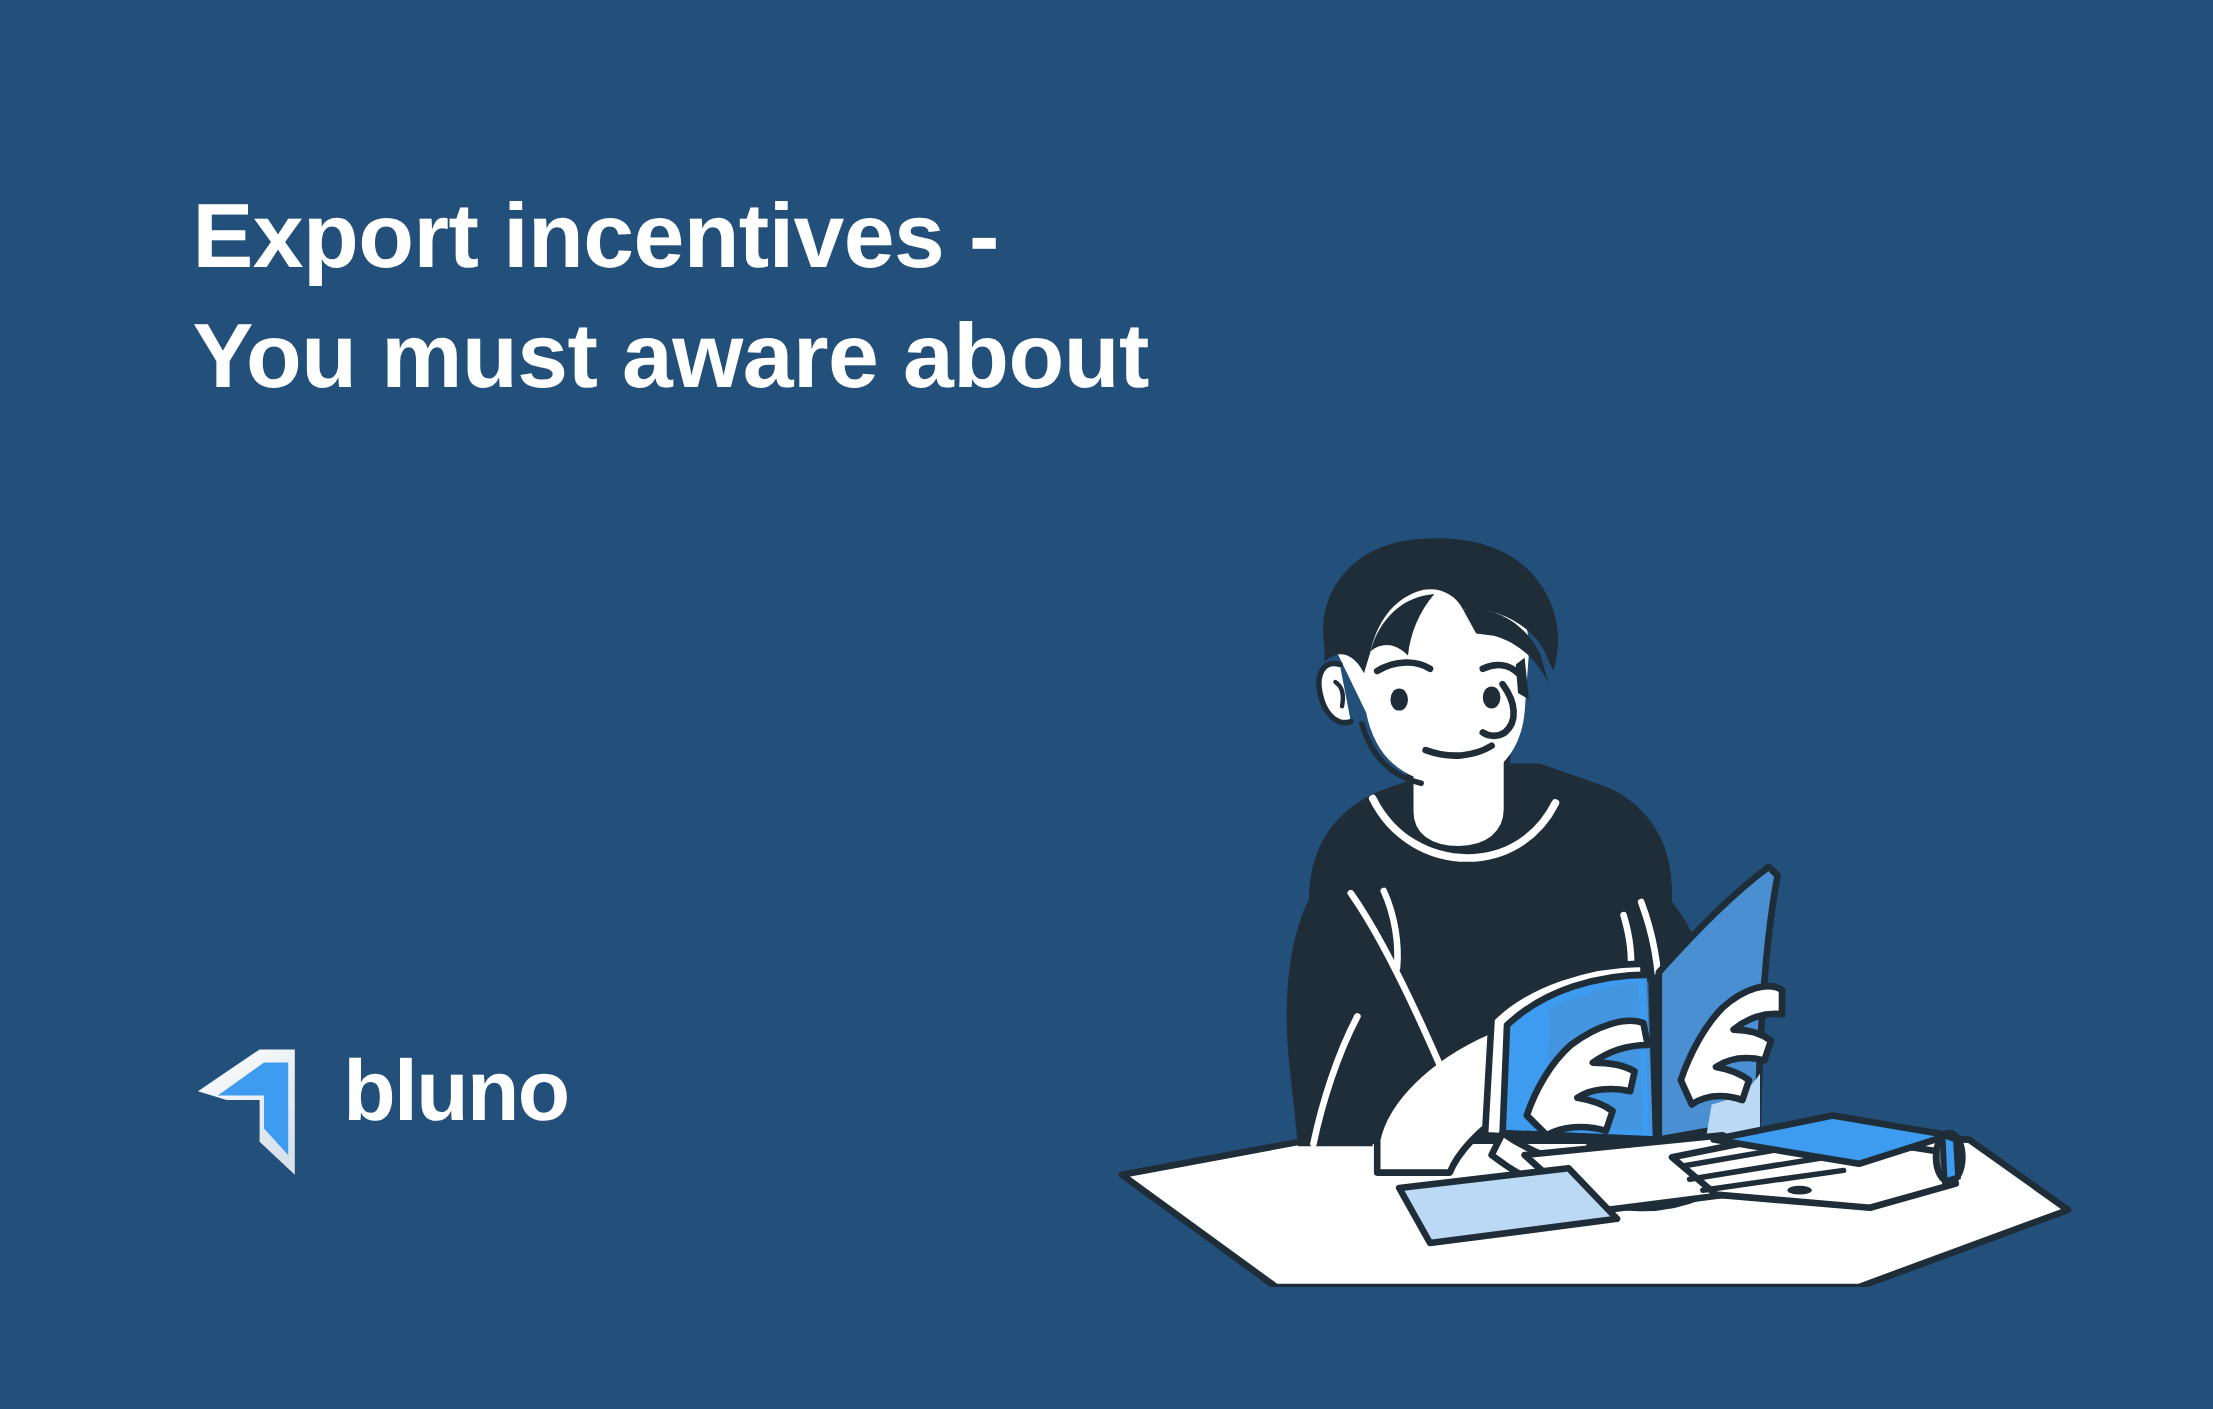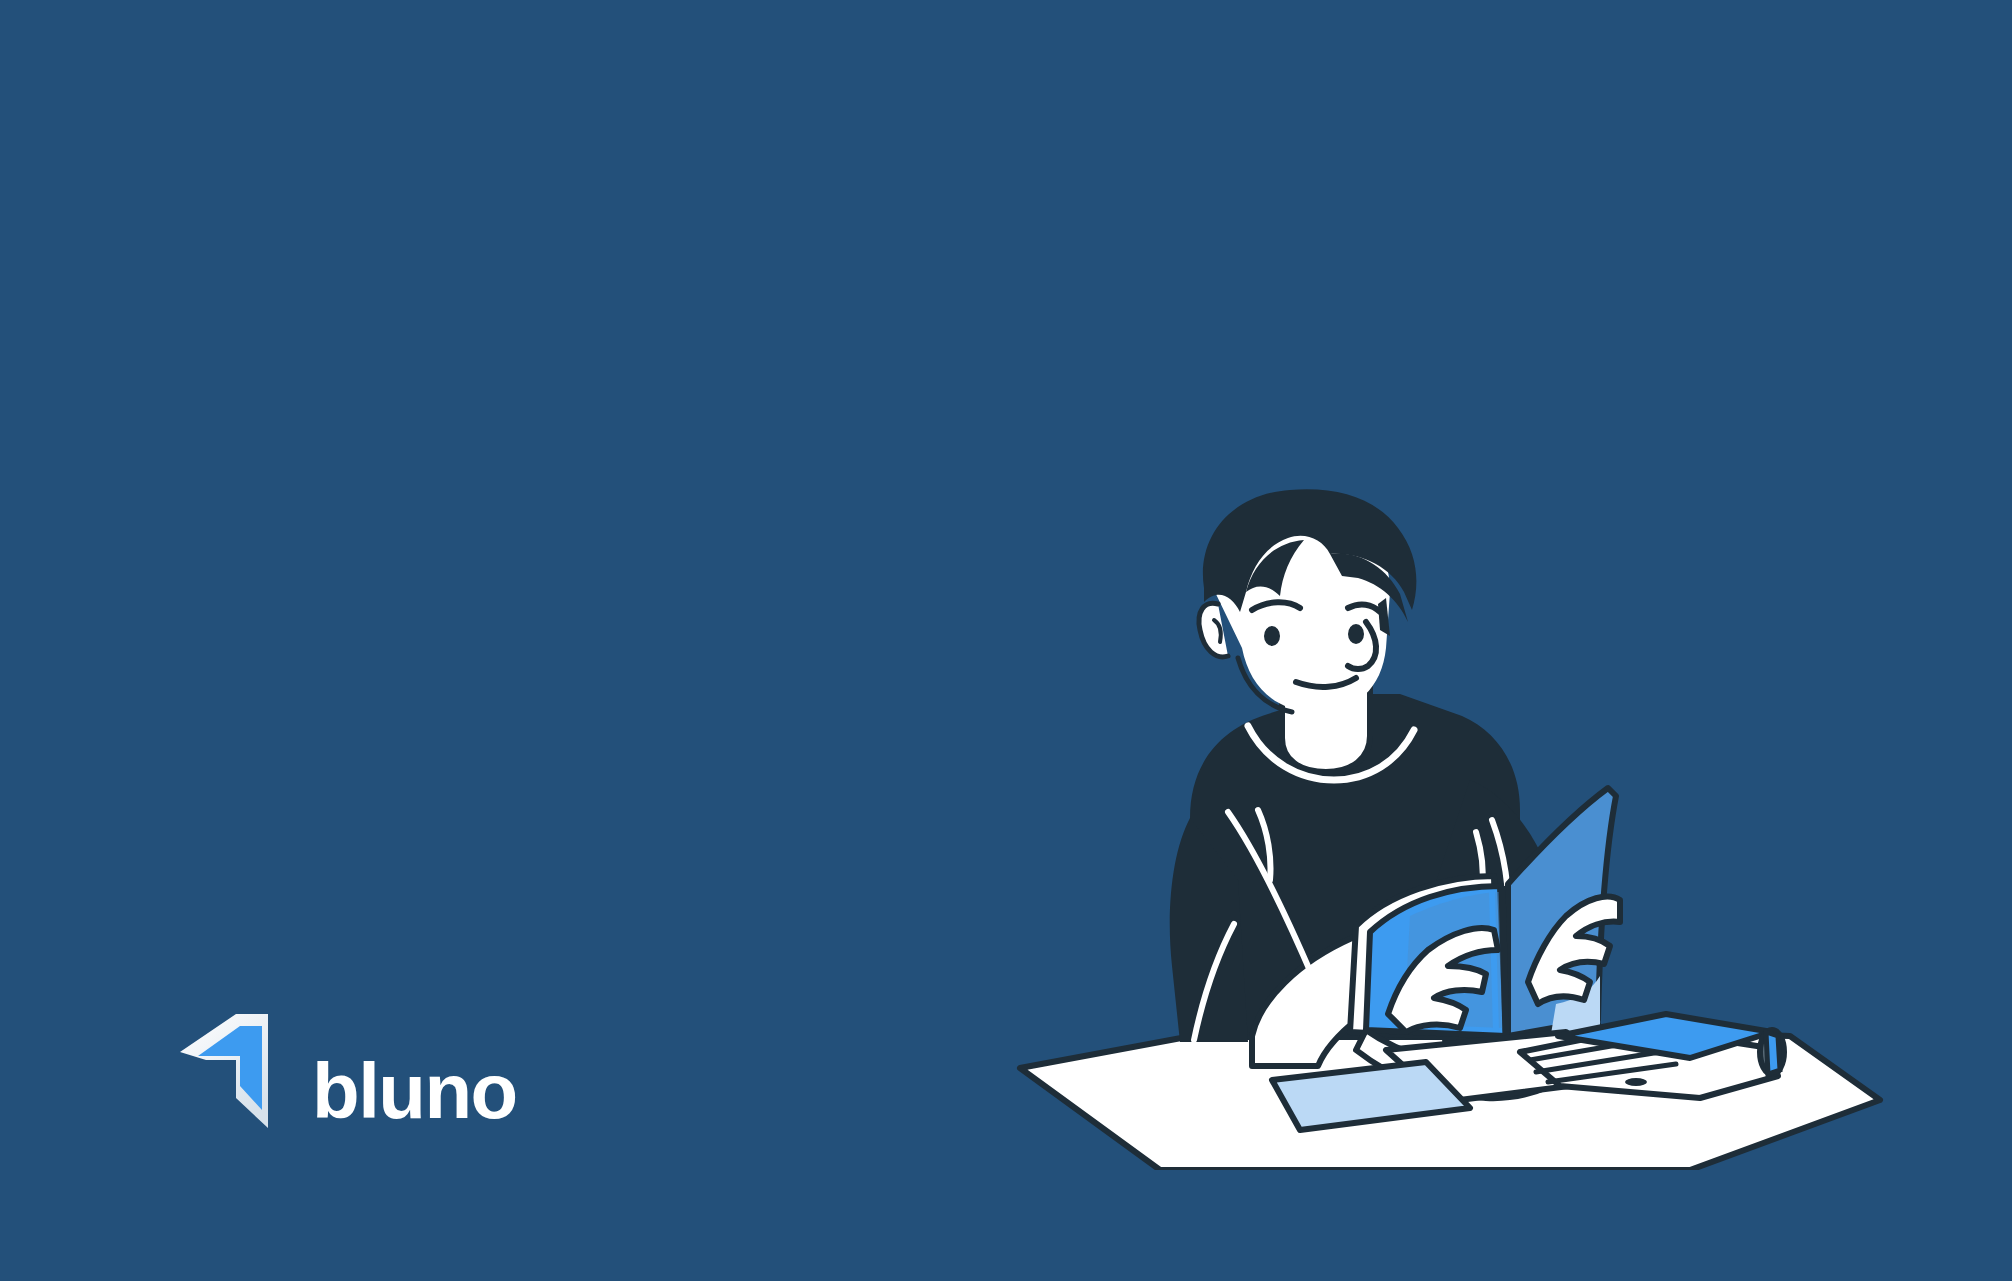--- a/index.html
+++ b/index.html
@@ -29,23 +29,23 @@
     font-size:83px;
     font-weight:bold;
     line-height:109px;
     letter-spacing:-0.5px;
     white-space:nowrap;
   }
 
   
   #logo{
     position:absolute;
-    left:178px; top:1012px;
+    left:178px; top:952px;
     display:flex;
-    align-items:flex-end;
+    align-items:flex-start;
     gap:22px;
   }
   #logo-mark{
     position:relative;
     width:112px; height:118px;
     flex:none;
   }
   #logo-wordmark{
     color:#FFFFFF;
     font-size:78px;
@@ -60,20 +60,24 @@
     left:1000px; top:480px;
     width:900px; height:690px;
   }
   #illustration svg{ display:block; width:100%; height:100%; }
 </style>
 </head>
 <body>
 
 <div id="banner">
 
+  <div id="headline">
+    <span class="headline-line">Export incentives -</span>
+    <span class="headline-line">You must aware about</span>
+  </div>
 
   <div id="logo">
 
     <span id="logo-mark">
       <svg viewBox="0 0 112 118" xmlns="http://www.w3.org/2000/svg" aria-hidden="true">
         <defs>
           <linearGradient id="markShade" x1="0" y1="0" x2="0.6" y2="1">
             <stop offset="0" stop-color="#FFFFFF"></stop>
             <stop offset="1" stop-color="#D8E2EB"></stop>
           </linearGradient>

